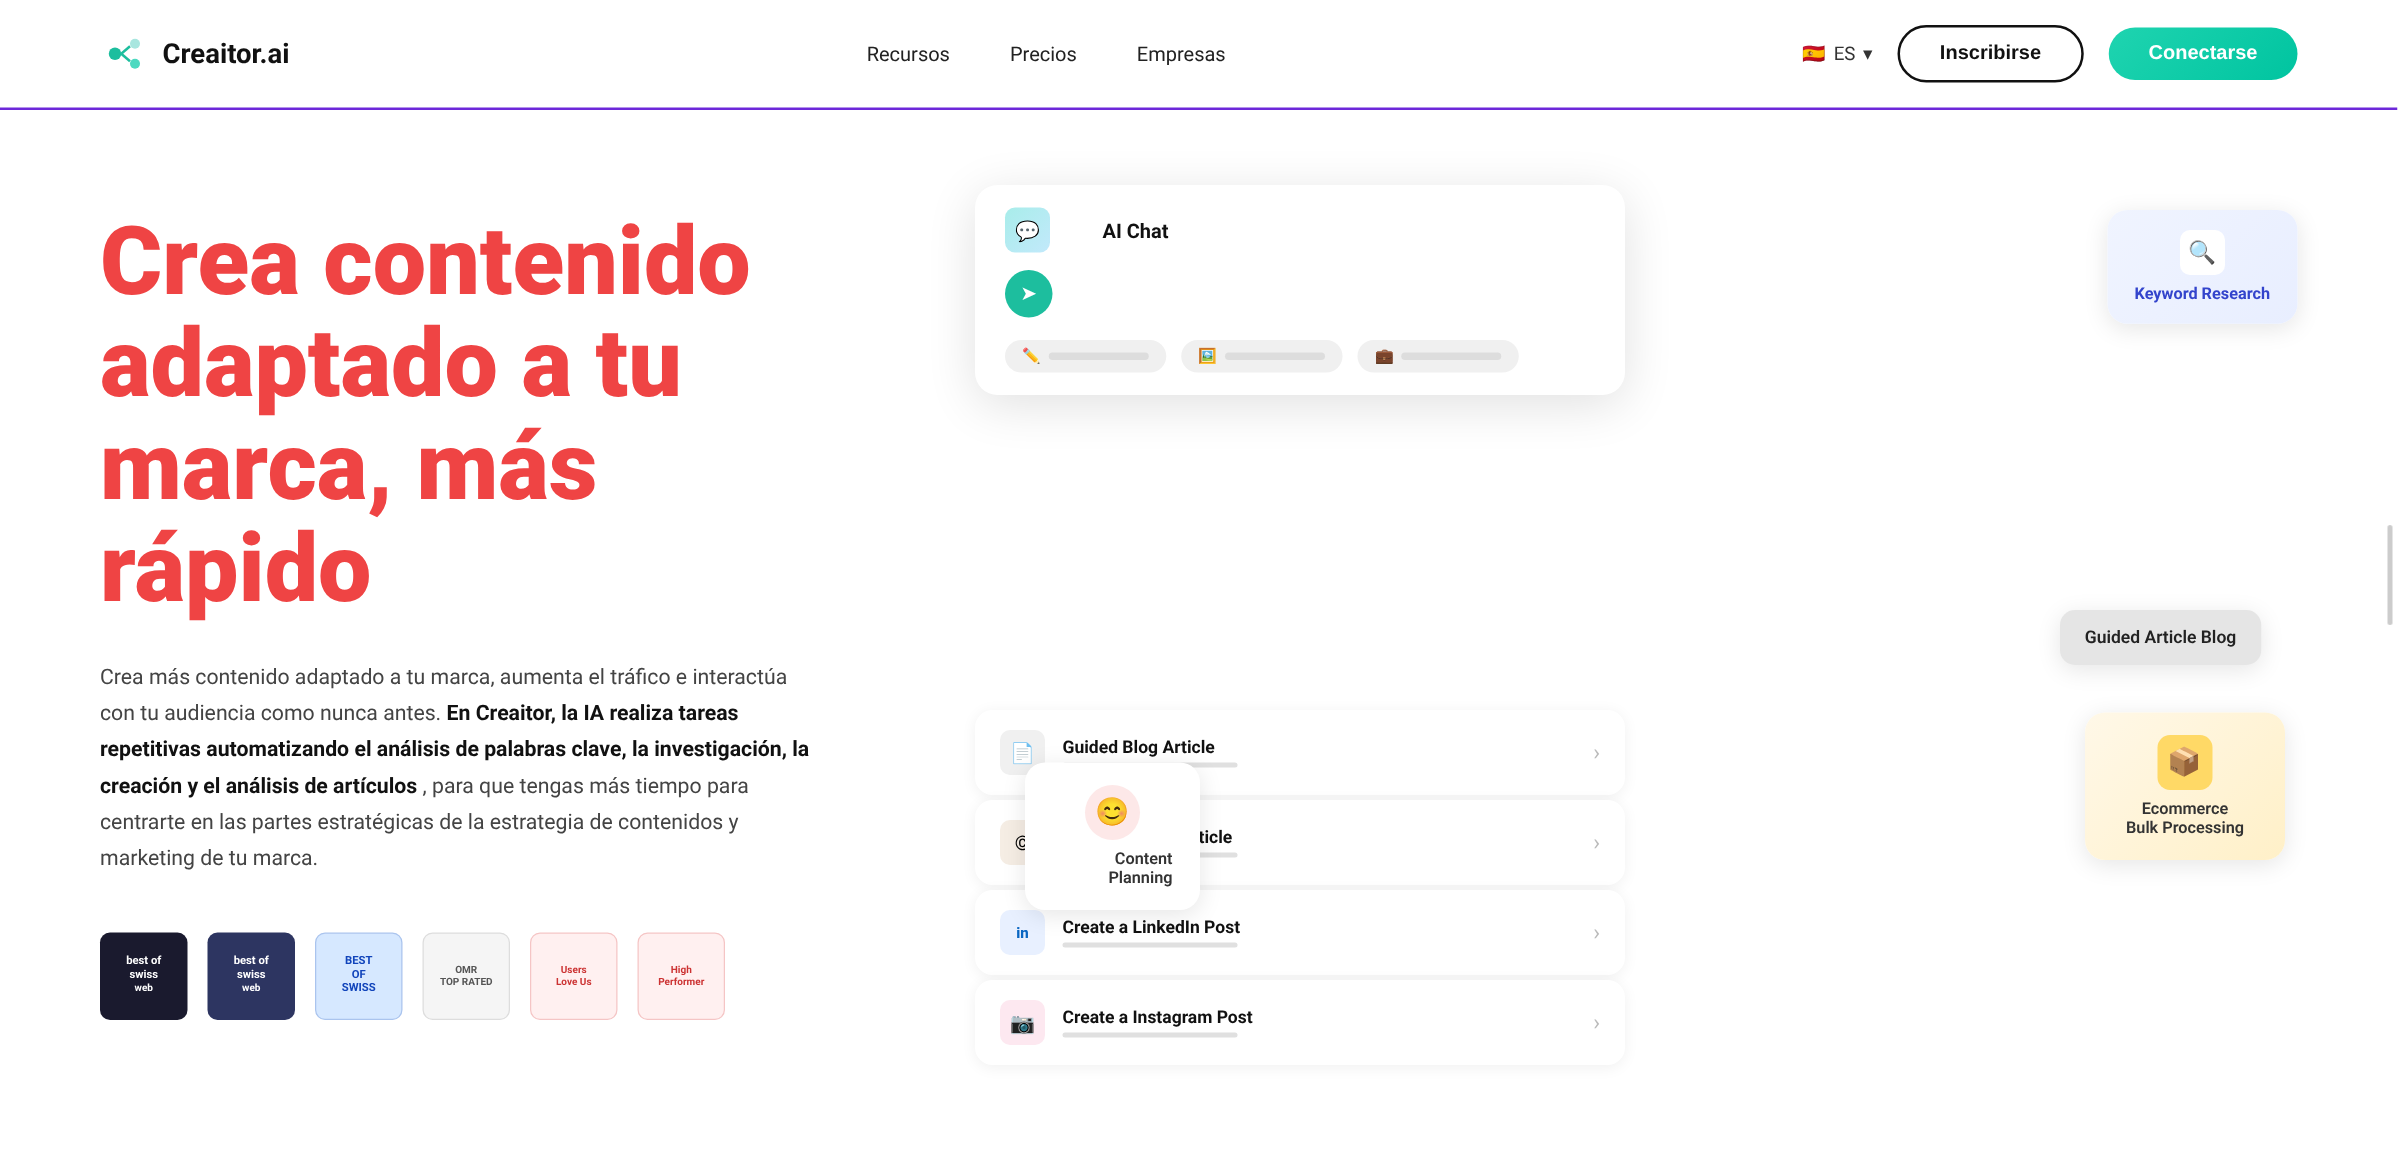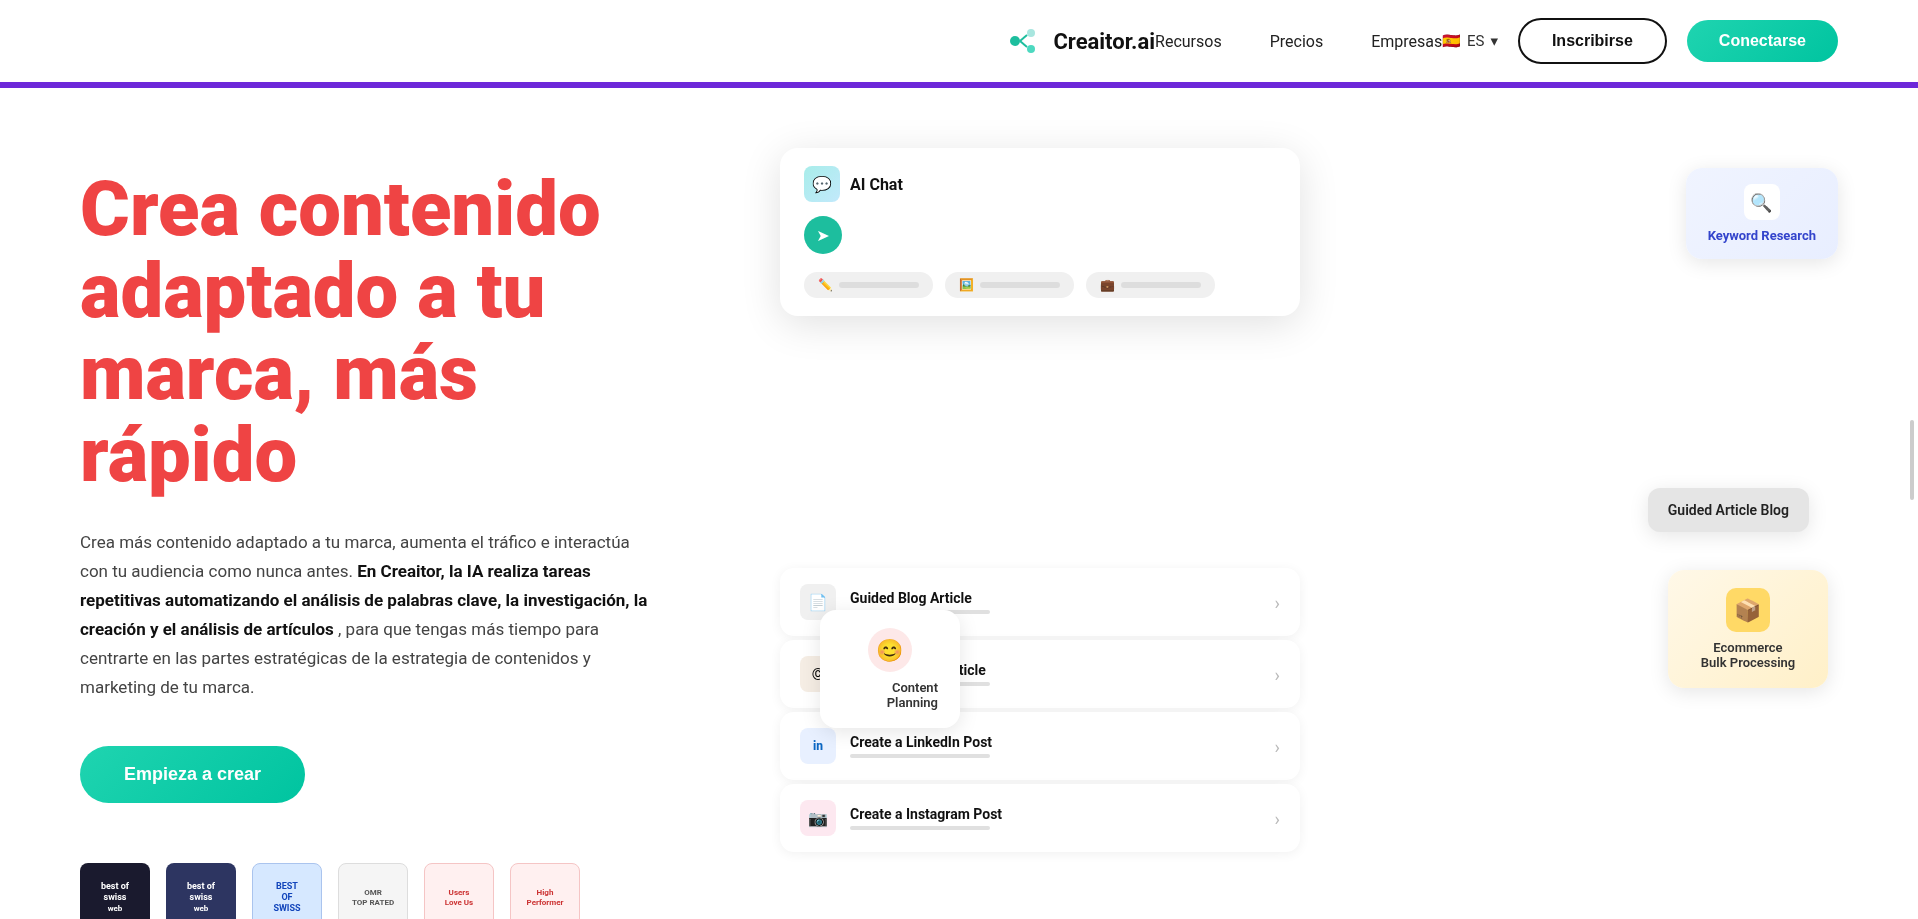--- a/index.html
+++ b/index.html
@@ -8,24 +8,24 @@
       background: #ffffff;
       overflow-x: hidden;
       width: 1918px;
       min-height: 919px;
     }
 
     
     nav {
       display: flex;
       align-items: center;
-      justify-content: flex-end;
+      justify-content: space-between;
       padding: 0 80px;
       height: 88px;
-      border-bottom: 6px solid #6d28d9;
+      border-bottom: 2px solid #6d28d9;
     }
     .nav-logo {
       display: flex;
       align-items: center;
       gap: 10px;
     }
     .logo-icon {
       width: 40px;
       height: 40px;
     }
@@ -179,20 +179,21 @@
       border-radius: 8px;
       display: flex;
       align-items: center;
       justify-content: center;
       font-size: 16px;
     }
     .ai-chat-title {
       font-size: 16px;
       font-weight: 700;
       color: #111;
+      margin-left: 32px;
     }
     .ai-chat-input-row {
       padding: 14px 24px 18px 24px;
       display: flex;
       align-items: center;
       gap: 12px;
     }
     .ai-chat-input {
       flex: 1;
       padding: 12px 16px;
@@ -449,21 +450,20 @@
 
 <div class="main-content">
 
   <div class="left-section">
     <h1 class="hero-title">Crea contenido adaptado a tu marca, más rápido</h1>
     <p class="hero-subtitle">
       <span>Crea más contenido adaptado a tu marca, aumenta el tráfico e interactúa con tu audiencia como nunca antes.</span>
       <strong> En Creaitor, la IA realiza tareas repetitivas automatizando el análisis de palabras clave, la investigación, la creación y el análisis de artículos</strong>
       <span>, para que tengas más tiempo para centrarte en las partes estratégicas de la estrategia de contenidos y marketing de tu marca.</span>
     </p>
-    <button class="btn-empieza">Empieza a crear</button>
 
     <div class="badges-row">
       <div class="badge dark">
         <span>best of<br>swiss<br><span style="font-size:8px">web</span></span>
       </div>
       <div class="badge dark2">
         <span>best of<br>swiss<br><span style="font-size:8px">web</span></span>
       </div>
       <div class="badge blue" style="background:#d6e8ff;color:#1144bb;border:1px solid #aac4ee;">
         <span>BEST<br>OF<br>SWISS</span>

